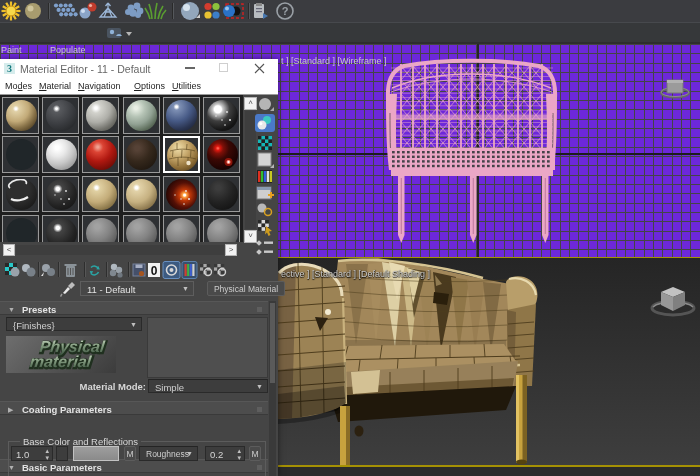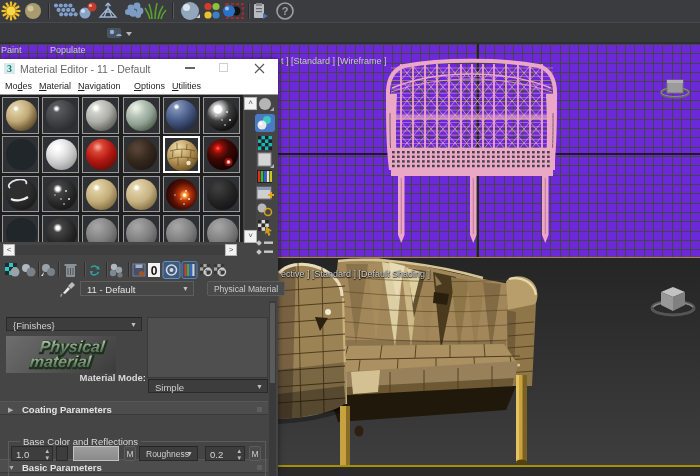--- a/index.html
+++ b/index.html
@@ -842,20 +842,25 @@
       <path d="M3,13 L8,7 L10,9 L5,14 z" fill="#e8e8e8"></path>
       <path d="M8,6 L12,2 L15,5 L11,9 z" fill="#bdbdbd"></path>
       <path d="M2,14 l-1.5,2.5" stroke="#999" stroke-width="1.5"></path>
     </svg>
     <div class="dd" style="left:80px; top:222px; width:114px; height:15px; background:#474747; border-color:#5e5e5e;">
       <div class="dtxt" style="color:#e4e4e4;">11 - Default</div>
       <div class="dar">▼</div>
     </div>
     <div class="mbtn" style="left:199px; top:222px; width:78px; height:15px; line-height:14px; white-space:nowrap; overflow:hidden;margin-left:8px;">Physical Material</div>
 
+    <div class="rollhead" style="top:242px;">
+      <div class="a">▼</div>
+        <div class="t">Presets</div>
+        <div class="sq"></div>
+    </div>
     <div class="dd" style="left:6px; top:258px; width:136px; height:14px;">
       <div class="dtxt">{Finishes}</div>
         <div class="dar">▼</div>
     </div>
 
     <div class="abs" style="left:6px; top:277px; width:110px; height:37px; background:linear-gradient(135deg,#6e6e6e,#3c3c3c); overflow:hidden;">
       <svg width="110" height="37">
         <defs>
           <linearGradient id="pm" x1="0" y1="0" x2="0" y2="1">
             <stop offset="0" stop-color="#d8e4d0"></stop>
@@ -865,21 +870,21 @@
         </defs>
         <g transform="skewX(-7)">
           <text x="36" y="17" font-size="16" font-weight="bold" font-style="italic" fill="#20301f" stroke="#20301f" stroke-width="2.5">Physical</text>
           <text x="28" y="32" font-size="16" font-weight="bold" font-style="italic" fill="#20301f" stroke="#20301f" stroke-width="2.5">material</text>
           <text x="35" y="16" font-size="16" font-weight="bold" font-style="italic" fill="url(#pm)">Physical</text>
           <text x="27" y="31" font-size="16" font-weight="bold" font-style="italic" fill="url(#pm)">material</text>
         </g>
       </svg>
     </div>
     <div class="abs" style="left:147px; top:258px; width:121px; height:61px; background:#4f4f4f; border:1px solid #3a3a3a;"></div>
-    <div class="abs" style="right:132px; top:313px; font-size:9.5px; font-weight:bold; color:#d8d8d8;">Material Mode:</div>
+    <div class="abs" style="right:132px; top:322px; font-size:9.5px; font-weight:bold; color:#d8d8d8;">Material Mode:</div>
     <div class="dd" style="left:148px; top:320px; width:120px; height:14px;">
       <div class="dtxt">Simple</div>
         <div class="dar">▼</div>
     </div>
 
     <div class="rollhead" style="top:342px;padding-left:30px;">
       <div class="a">▶</div>
         <div class="t">Coating Parameters</div>
         <div class="sq"></div>
     </div>

